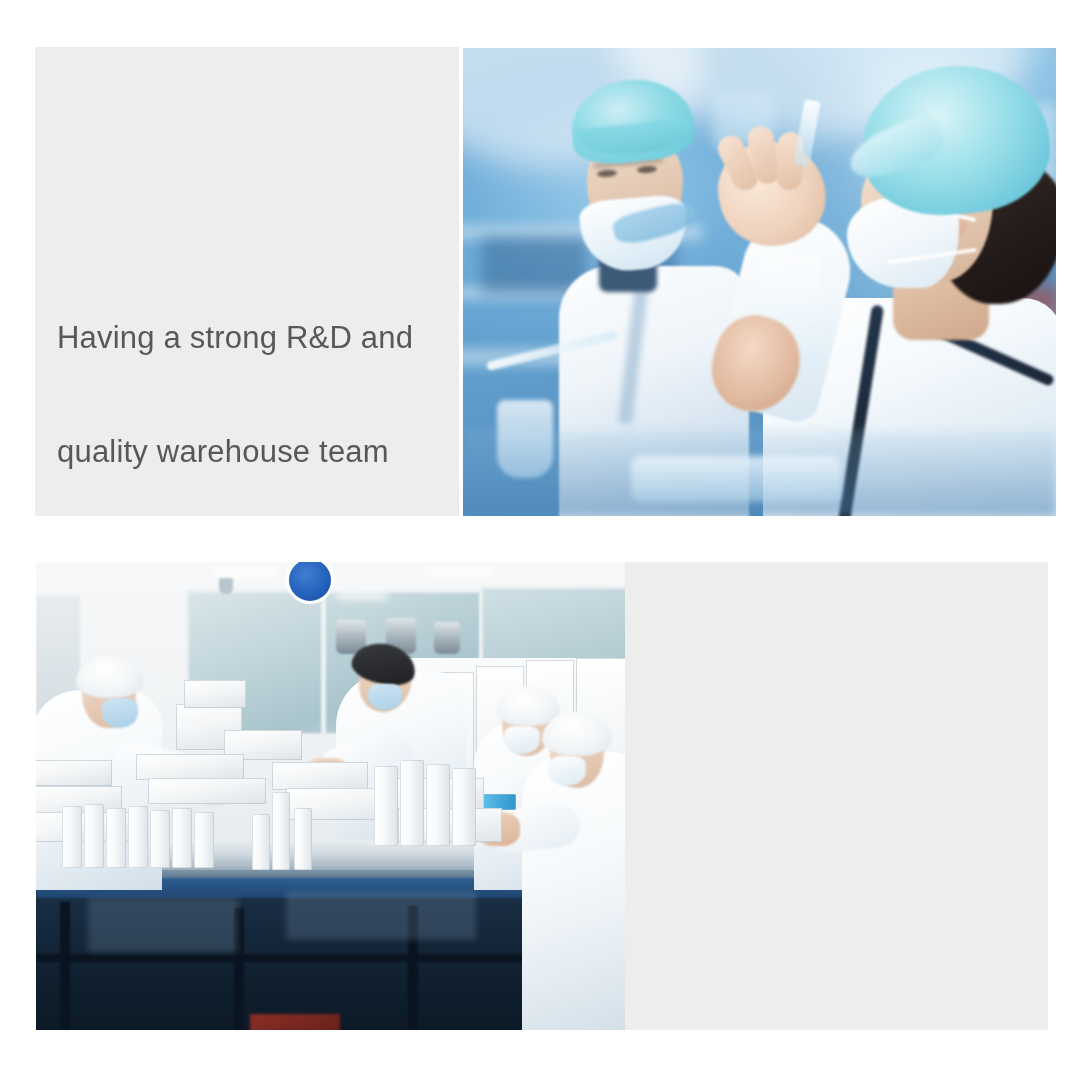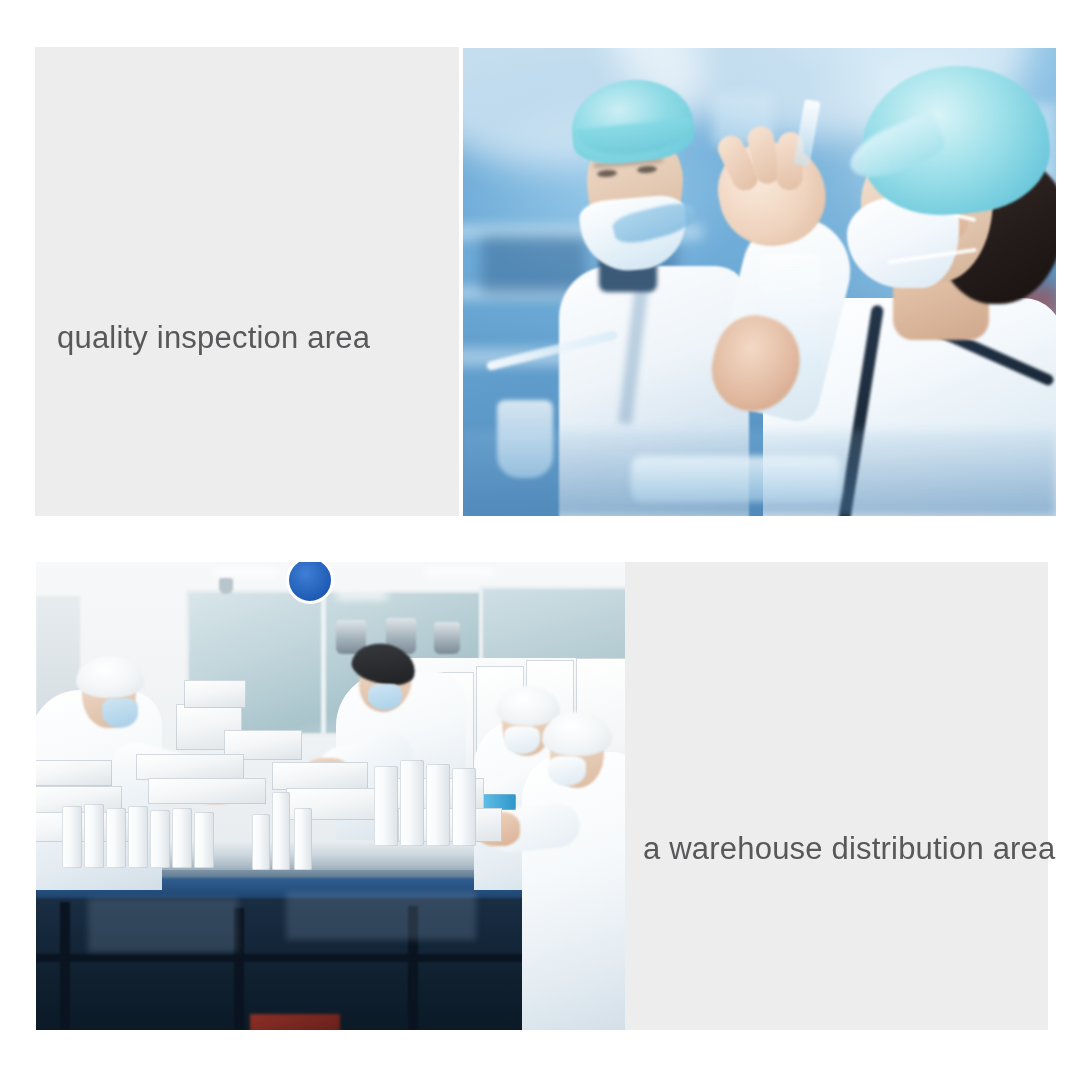--- a/index.html
+++ b/index.html
@@ -407,21 +407,22 @@
   }
 </style>
 </head>
 <body>
 
 <div class="page">
 
   <div class="panel" id="panel-top"></div>
 
   <div class="caption" id="caption-top">
-    <div>quality inspection area</div>
+    <div>Having a strong R&amp;D and</div>
+    <div>quality warehouse team</div>
   </div>
 
   <div class="photo" id="photo-lab">
     <div class="lab-scene">
 
       <div class="lab-glow" style="left:-60px; top:-80px; width:300px; height:200px;"></div>
       <div class="lab-glow" style="left:150px; top:-110px; width:420px; height:200px;"></div>
       <div class="lab-shelf" style="left:-10px; top:176px; width:250px; height:16px;"></div>
       <div class="lab-shelf" style="left:-10px; top:238px; width:230px; height:14px;"></div>
       <div class="lab-shelf" style="left:-10px; top:300px; width:250px; height:18px;"></div>
@@ -570,16 +571,15 @@
       <div class="wh-tube" style="left:236px; top:230px; width:18px; height:78px;"></div>
       <div class="wh-tube" style="left:258px; top:246px; width:18px; height:62px;"></div>
       <div class="wh-tube" style="left:338px; top:204px; width:24px; height:80px;"></div>
       <div class="wh-tube" style="left:364px; top:198px; width:24px; height:86px;"></div>
       <div class="wh-tube" style="left:390px; top:202px; width:24px; height:82px;"></div>
       <div class="wh-tube" style="left:416px; top:206px; width:24px; height:78px;"></div>
     </div>
   </div>
 
   <div class="caption" id="caption-bottom">
-    <div>a warehouse distribution area</div>
   </div>
 
 </div>
 
 </body></html>

